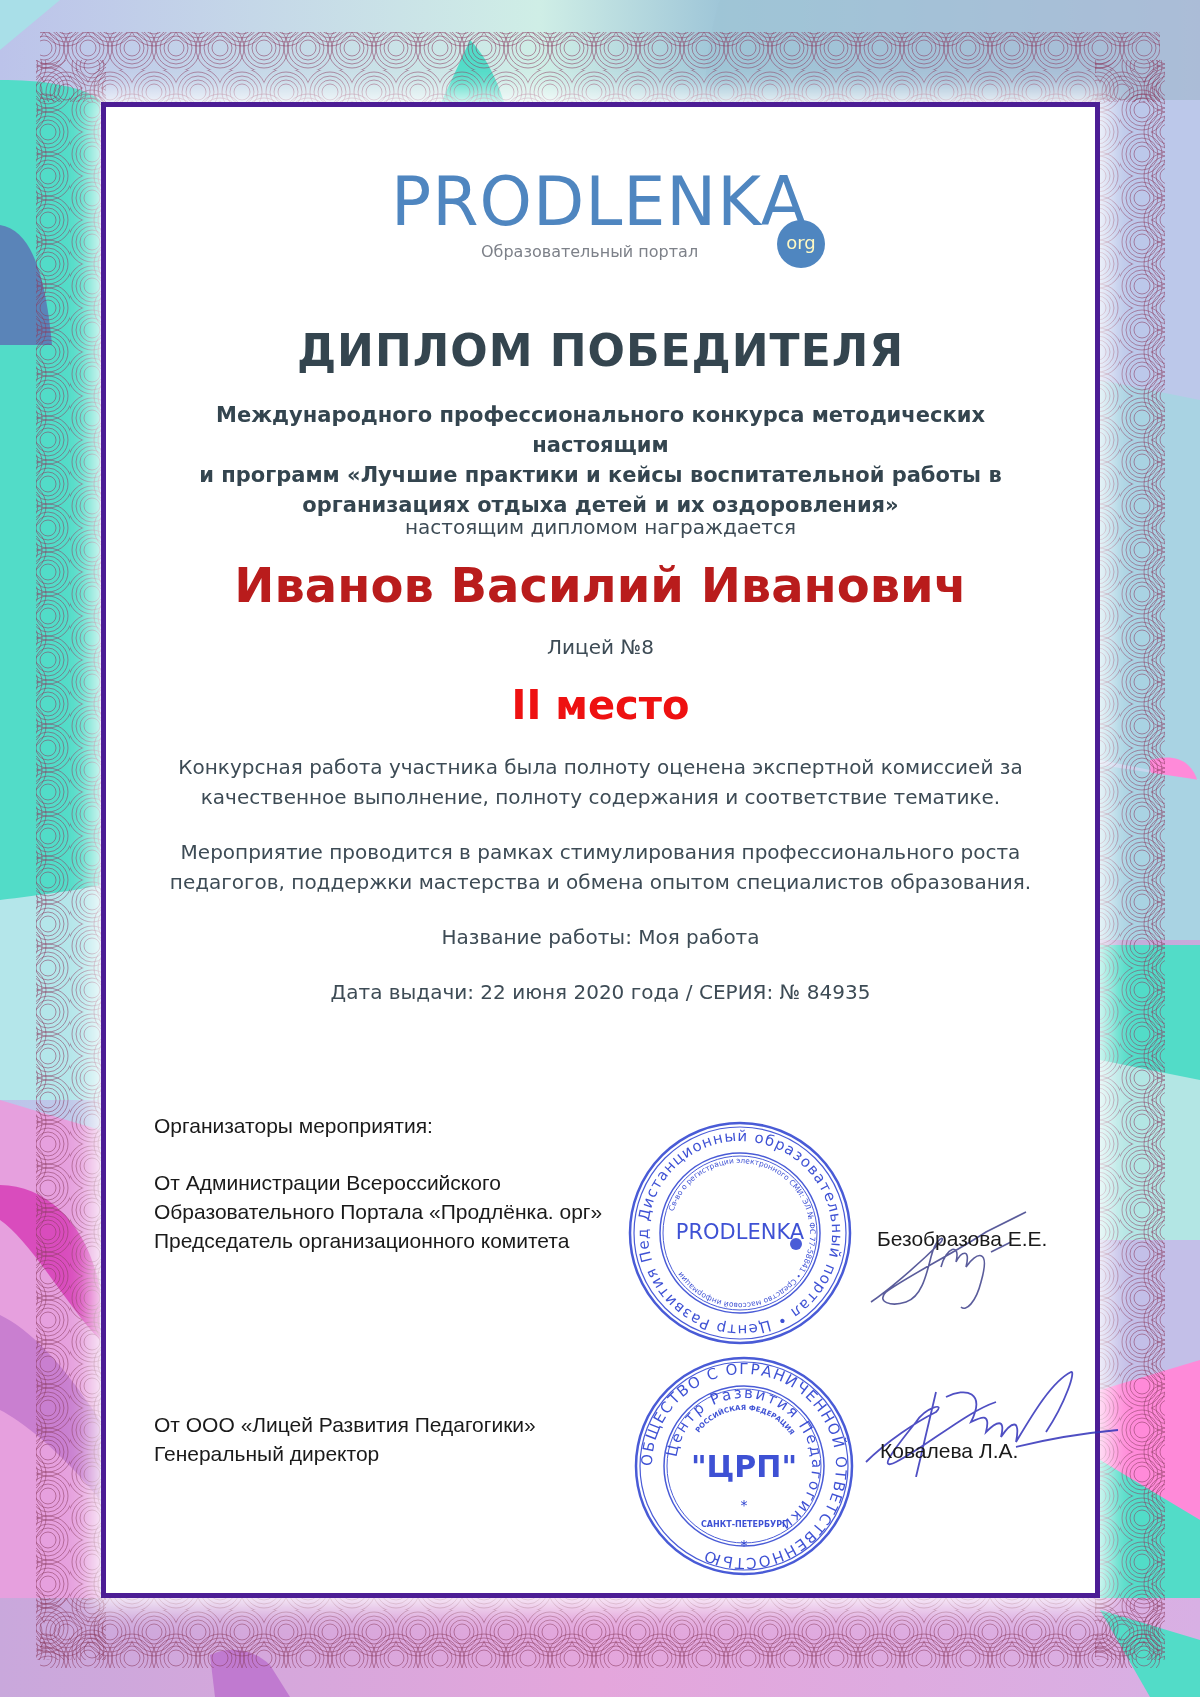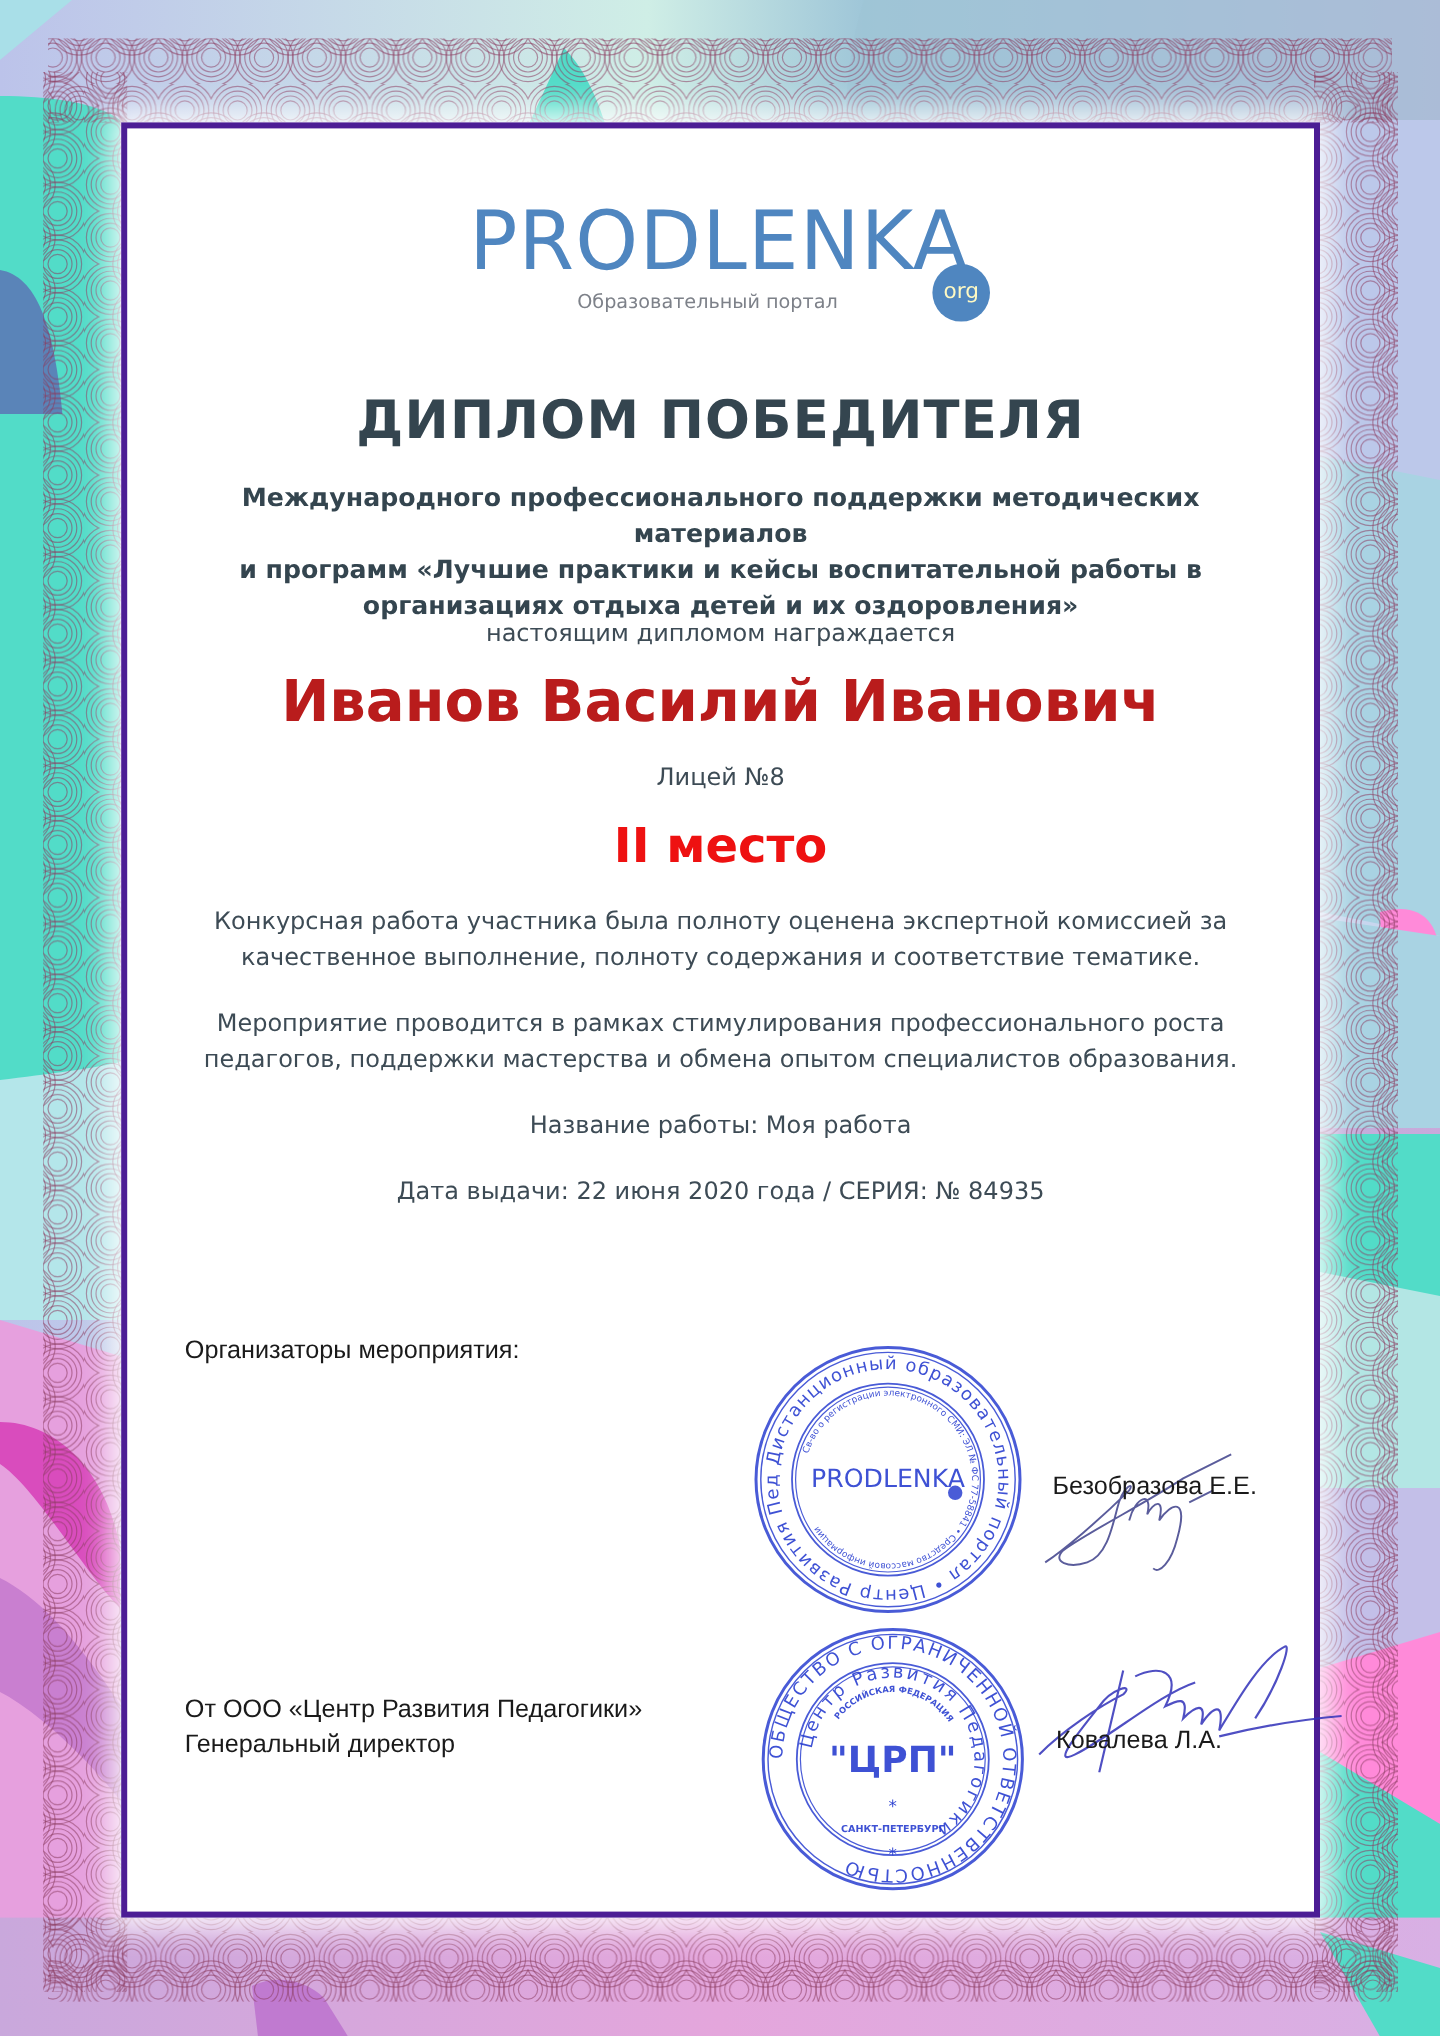--- a/index.html
+++ b/index.html
@@ -160,21 +160,21 @@
 
     <div class="logo">
       <div class="logo-word">PRODLENKA</div>
       <div class="logo-sub">Образовательный портал</div>
       <div class="logo-org">org</div>
     </div>
 
     <div class="center title">ДИПЛОМ ПОБЕДИТЕЛЯ</div>
 
     <div class="center subtitle">
-      <div>Международного профессионального поддержки методических материалов</div>
+      <div>Международного профессионального конкурса методических настоящим</div>
       <div>и программ «Лучшие практики и кейсы воспитательной работы в</div>
       <div>организациях отдыха детей и их оздоровления»</div>
     </div>
 
     <div class="center awarded">настоящим дипломом награждается</div>
     <div class="center name">Иванов Василий Иванович</div>
     <div class="center school">Лицей №8</div>
     <div class="center place">II место</div>
 
     <div class="center para1">
@@ -183,22 +183,27 @@
     </div>
     <div class="center para2">
       <div>Мероприятие проводится в рамках стимулирования профессионального роста</div>
       <div>педагогов, поддержки мастерства и обмена опытом специалистов образования.</div>
     </div>
 
     <div class="center work">Название работы: Моя работа</div>
     <div class="center date">Дата выдачи: 22 июня 2020 года / СЕРИЯ: № 84935</div>
 
     <div class="org org-title">Организаторы мероприятия:</div>
+    <div class="org org-block1">
+      <div>От Администрации Всероссийского</div>
+      <div>Образовательного Портала «Продлёнка. орг»</div>
+      <div>Председатель организационного комитета</div>
+    </div>
     <div class="org org-block2">
-      <div>От ООО «Центр Развития Педагогики»</div>
+      <div>От ООО «Лицей Развития Педагогики»</div>
       <div>Генеральный директор</div>
     </div>
 
     <svg class="stamp stamp1" viewBox="0 0 228 228">
       <defs>
         <path id="s1outer" d="M114,114 m-92,0 a92,92 0 1,1 184,0 a92,92 0 1,1 -184,0"></path>
         <path id="s1inner" d="M114,114 m-70,0 a70,70 0 1,1 140,0 a70,70 0 1,1 -140,0"></path>
       </defs>
       <g fill="none" stroke="#2a3fd0" opacity="0.85">
         <circle cx="114" cy="114" r="110" stroke-width="2.5"></circle>

